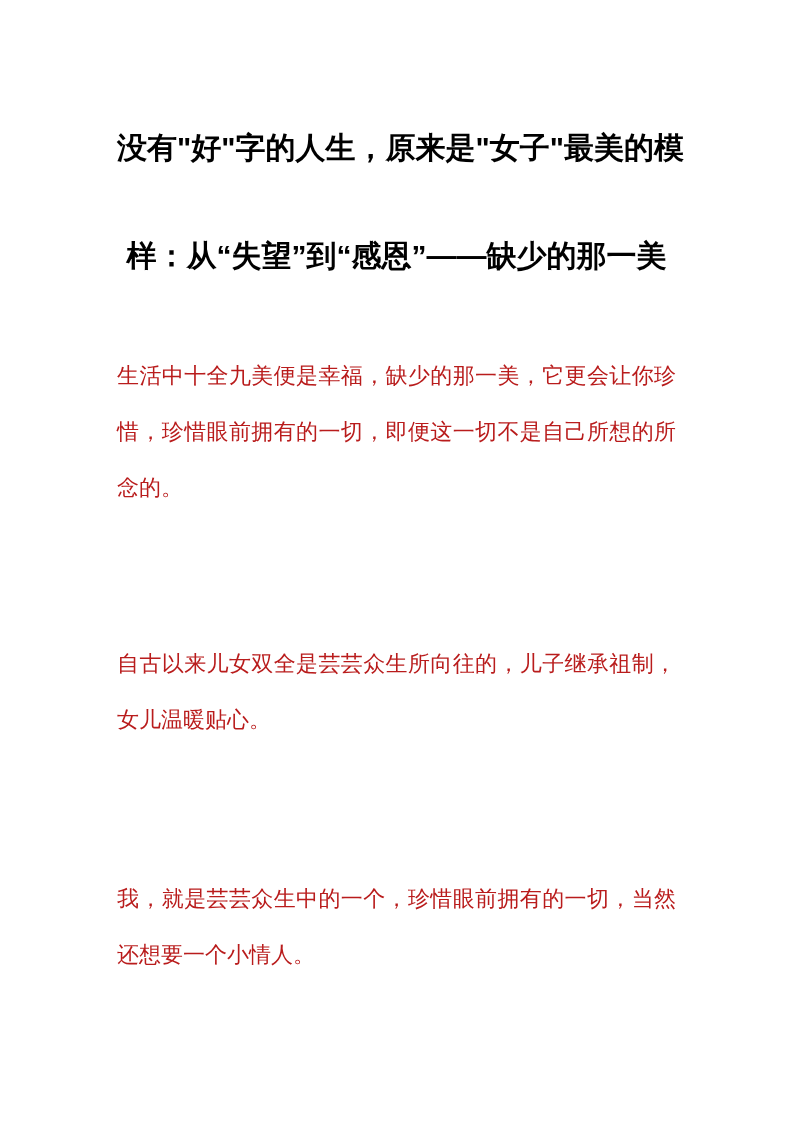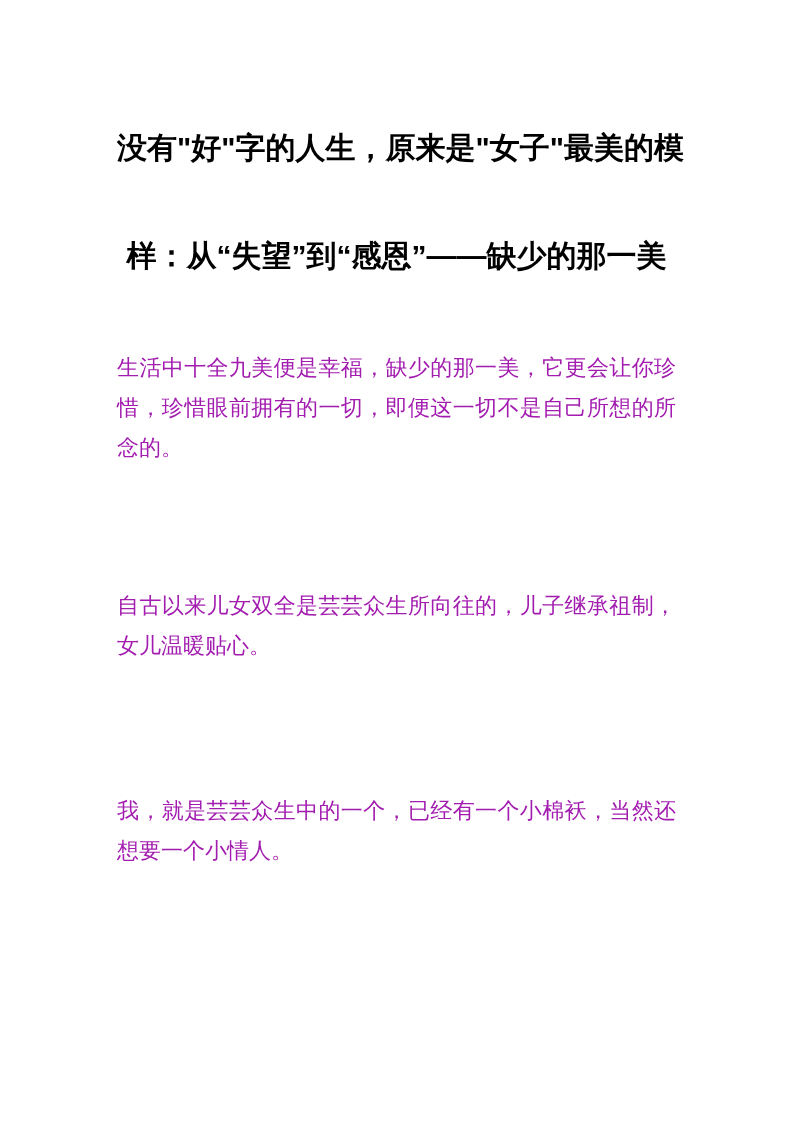--- a/index.html
+++ b/index.html
@@ -31,36 +31,36 @@
     color: #000000;
     letter-spacing: 0;
     white-space: nowrap;
   }
   .doc-title .title-line {
     display: block;
   }
   .para {
     margin: 0;
     font-size: 22px;
-    line-height: 40px;
+    line-height: 56px;
     text-align: justify;
-    color: #a21caf;
+    color: #b91c1c;
     overflow-wrap: break-word;
   }
   .para-1 { margin-top: 38px; }
-  .para-2 { margin-top: 120px; font-family: Liberation Mono, monospace; }
+  .para-2 { margin-top: 120px; }
   .para-3 { margin-top: 123px; }
 </style>
 </head>
 <body>
 
 <div class="page">
   <h1 class="doc-title">
     <span class="title-line">没有"好"字的人生，原来是"女子"最美的模</span>
     <span class="title-line">样：从“失望”到“感恩”——缺少的那一美</span>
   </h1>
 
   <p class="para para-1">生活中十全九美便是幸福，缺少的那一美，它更会让你珍惜，珍惜眼前拥有的一切，即便这一切不是自己所想的所念的。</p>
 
   <p class="para para-2">自古以来儿女双全是芸芸众生所向往的，儿子继承祖制，女儿温暖贴心。</p>
 
-  <p class="para para-3">我，就是芸芸众生中的一个，已经有一个小棉袄，当然还想要一个小情人。</p>
+  <p class="para para-3">我，就是芸芸众生中的一个，珍惜眼前拥有的一切，当然还想要一个小情人。</p>
 </div>
 
 </body></html>

